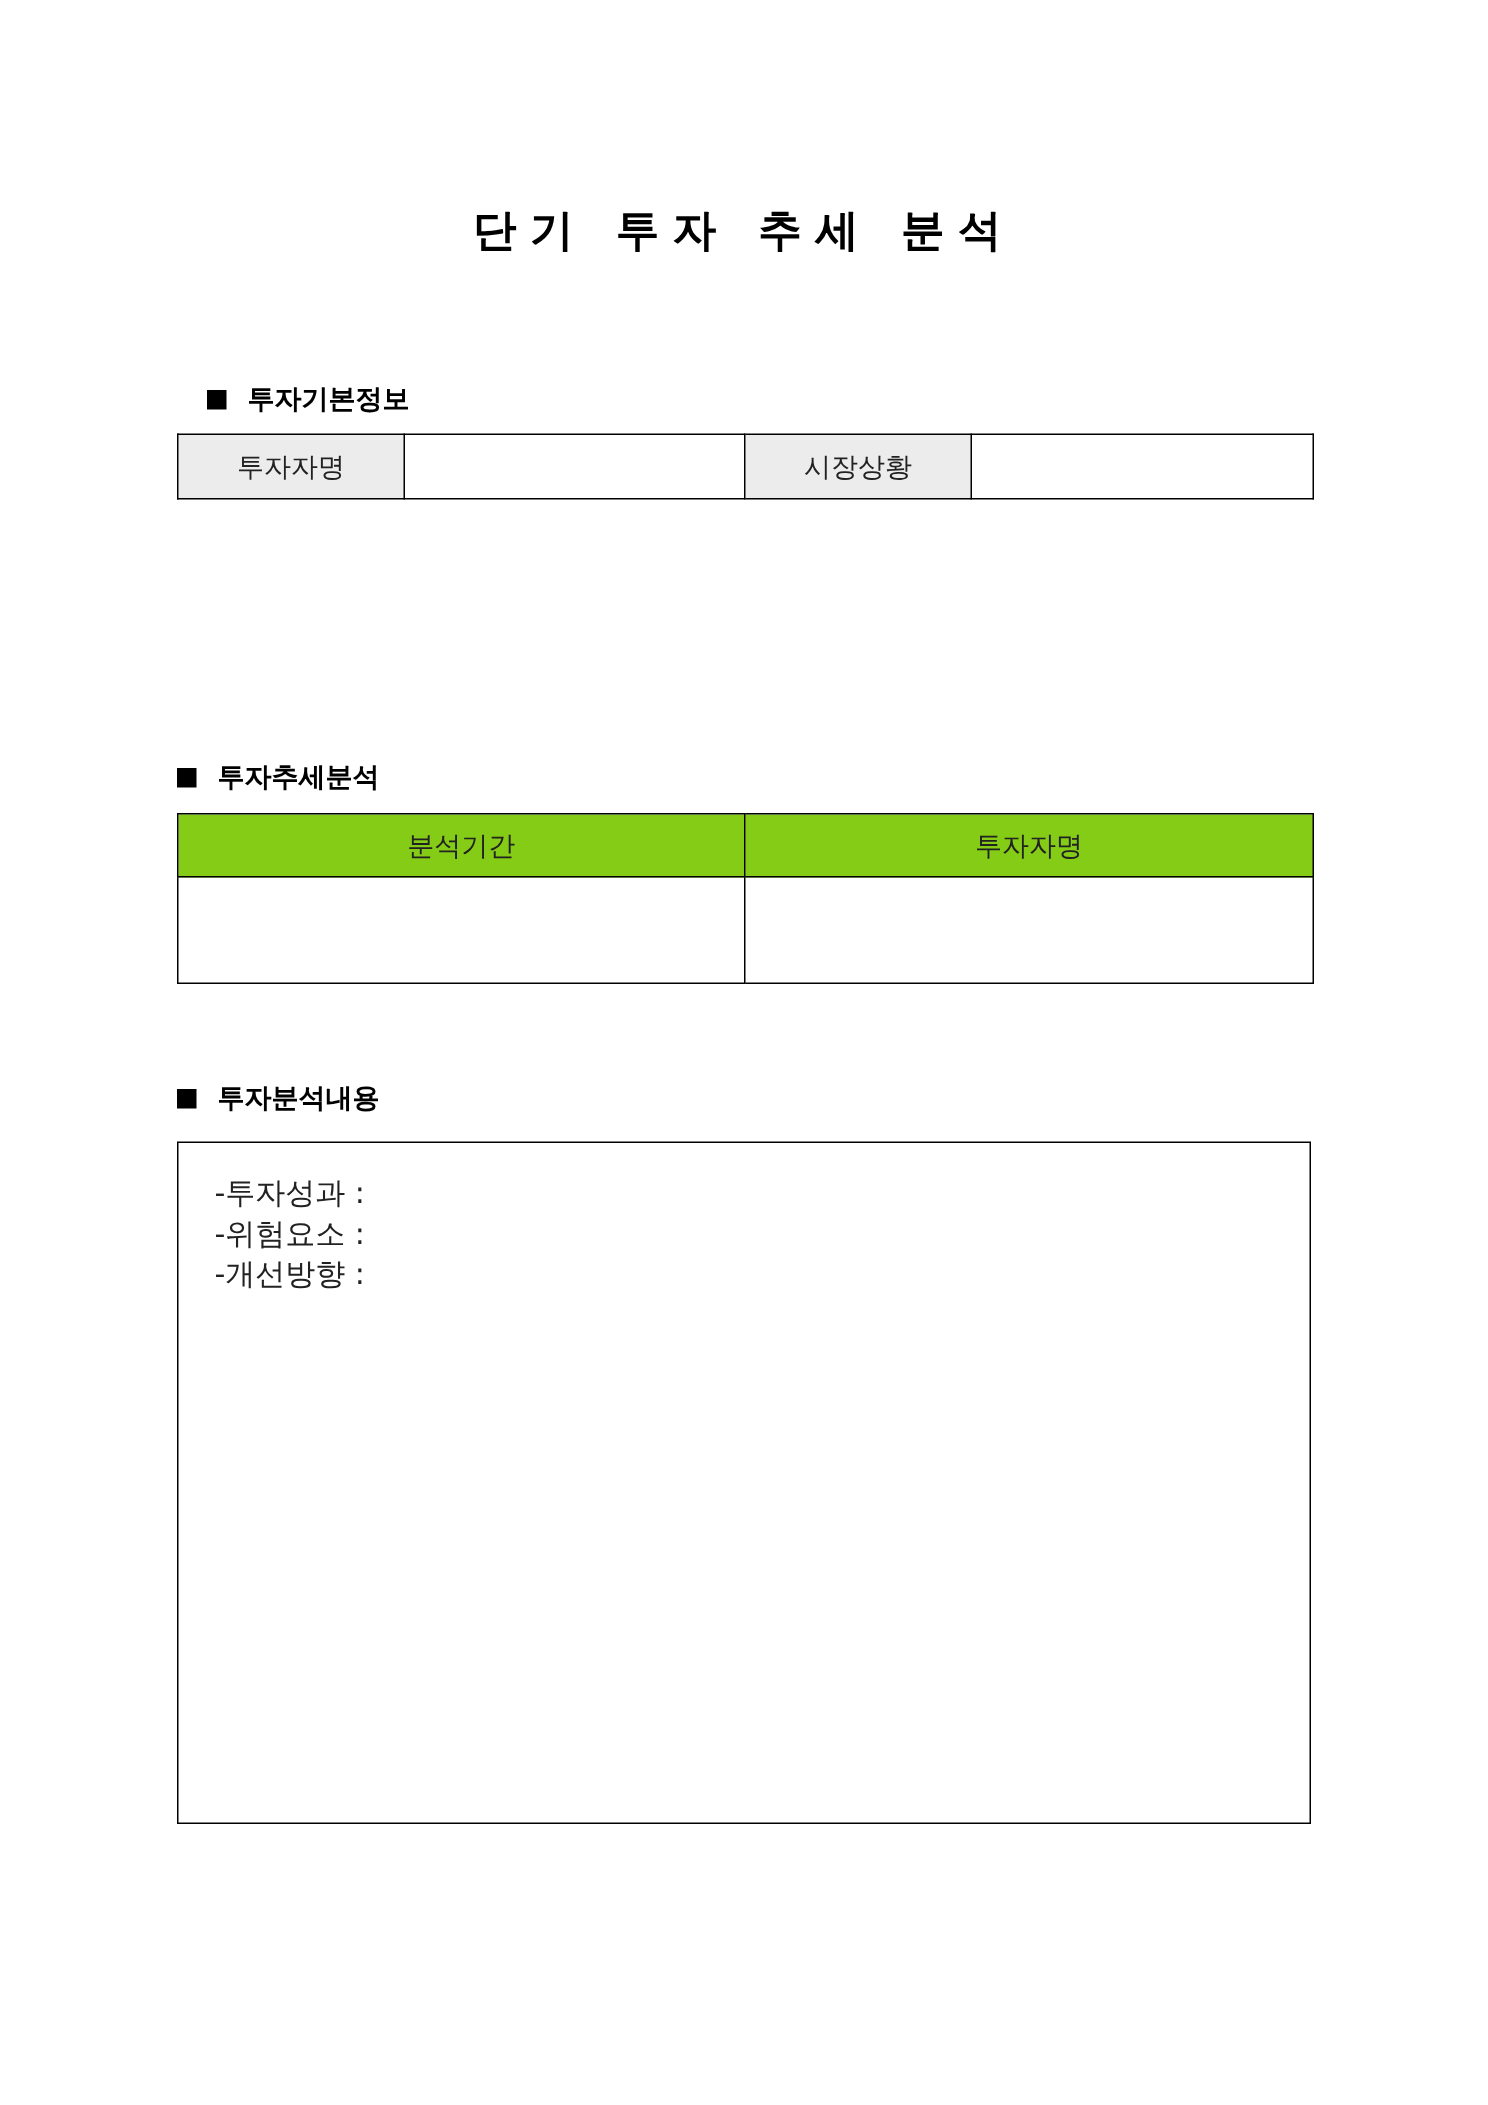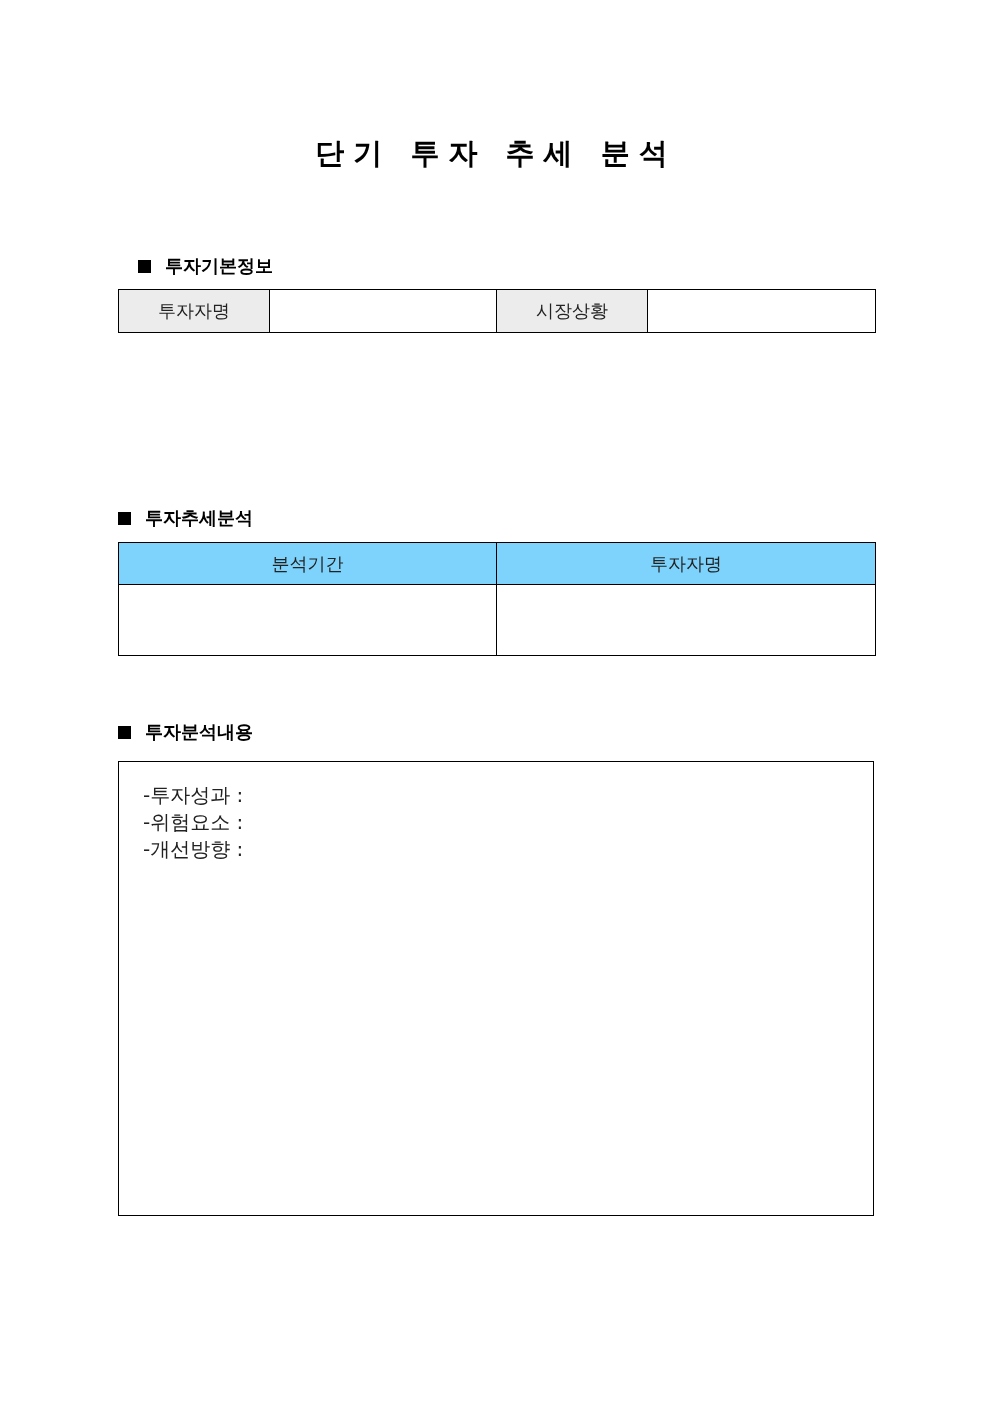--- a/index.html
+++ b/index.html
@@ -3,21 +3,21 @@
   <meta charset="utf-8">
   <style>
     html, body { margin: 0; padding: 0; background: #ffffff; }
     body { width: 992px; height: 1403px; position: relative; font-family: "DejaVu Sans", "Liberation Sans", sans-serif; color: #000; }
     .title { position: absolute; left: 0; top: 134px; width: 992px; text-align: center; font-size: 29px; font-weight: bold; letter-spacing: 9px; }
     .section-head { position: absolute; left: 118px; font-size: 18px; font-weight: bold; display: flex; align-items: center; }
     .square { display: inline-block; width: 13px; height: 13px; background: #000; margin-right: 14px; }
     table { position: absolute; left: 118px; width: 757px; border-collapse: collapse; table-layout: fixed; }
     td, th { border: 1.5px solid #000; font-size: 18px; font-weight: normal; text-align: center; padding: 0; }
     .lbl { background: #ececec; color: #222; }
-    .hdr { background: #7dd3fc; color: #222; }
+    .hdr { background: #84cc16; color: #222; }
     .content-box { position: absolute; left: 118px; top: 761px; width: 754px; height: 453px; border: 1.5px solid #000; }
     .content-lines { position: absolute; left: 24px; top: 20px; font-size: 20px; line-height: 27px; color: #222; }
   </style>
 </head>
 <body>
 
 <div class="title">단기 투자 추세 분석</div>
 
 <div class="section-head" style="top:254px;padding-left:20px;">
   <span class="square"></span>

